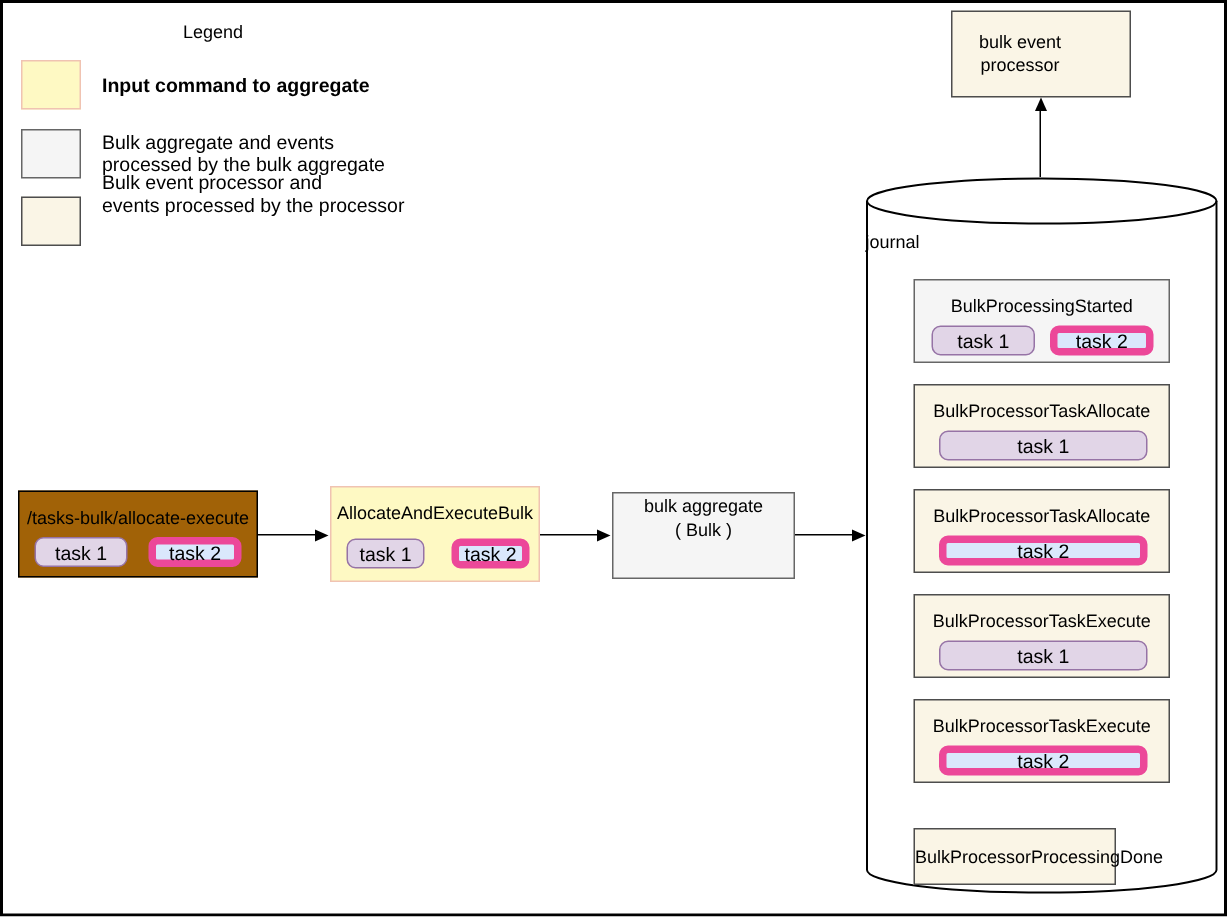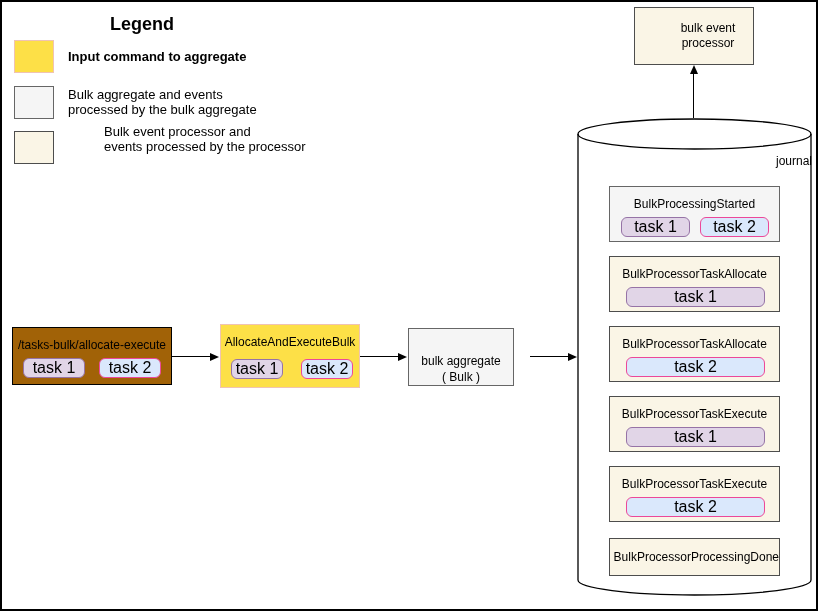--- a/index.html
+++ b/index.html
@@ -1,30 +1,30 @@
 <!DOCTYPE html>
 <html><head>
 <meta charset="utf-8">
 <style>
   html, body { margin:0; padding:0; background:#ffffff; font-family:"Liberation Sans","DejaVu Sans",sans-serif; }
   .canvas { position:relative; width:818px; height:611px; background:#ffffff; border:2px solid #000000; box-sizing:border-box; overflow:hidden; color:#000000; }
   .abs { position:absolute; }
-  .legend-title { font-size:18px;font-weight:bold; }
+  .legend-title { font-size:12px; }
   .legend-label { font-size:13px; line-height:15px; white-space:pre-line; }
   .swatch { width:40px; height:33px; box-sizing:border-box; }
-  .fill-pink  { background:#fde047; border:1px solid #F0C3B2; }
+  .fill-pink  { background:#fef9c3; border:1px solid #F0C3B2; }
   .fill-gray  { background:#F5F5F5; border:1px solid #666666; }
   .fill-cream { background:#FAF5E6; border:1px solid #4D4D4D; }
   .fill-white { background:#a16207; border:1px solid #000000; }
   .box { position:absolute; box-sizing:border-box; font-size:12px; text-align:center; }
   .box-title { margin-top:10px; white-space:nowrap; }
-  .chip { position:absolute; height:20px; box-sizing:border-box; border-radius:6px; display:flex; align-items:center; justify-content:center; font-size:16px; }
+  .chip { position:absolute; height:20px; box-sizing:border-box; border-radius:6px; display:flex; align-items:center; justify-content:center; font-size:13px; }
   .chip-purple { background:#E1D5E7; border:1px solid #9673A6; }
-  .chip-blue   { background:#DAE8FC; border:1px solid #ec4899; }
-  .center-v { display:flex; align-items:center; justify-content:flex-end; }
+  .chip-blue   { background:#DAE8FC; border:5px solid #ec4899; }
+  .center-v { display:flex; align-items:center; justify-content:flex-start; }
   .col { flex-direction:column; }
   .arrow-right { position:absolute; height:0; border-top:1px solid #000000; }
   .arrow-right::after { content:""; position:absolute; right:-9px; top:-4px; width:0; height:0;
     border-left:9px solid #000000; border-top:4px solid transparent; border-bottom:4px solid transparent; }
   .arrow-up { position:absolute; width:0; border-left:1px solid #000000; }
   .arrow-up::before { content:""; position:absolute; top:-9px; left:-4px; width:0; height:0;
     border-bottom:9px solid #000000; border-left:4px solid transparent; border-right:4px solid transparent; }
 </style>
 </head>
 <body>
@@ -35,21 +35,21 @@
     <div class="abs legend-title" style="left:100px; top:12px; width:80px; text-align:center;">Legend</div>
 
     <div class="abs swatch fill-pink" style="left:12px; top:38px;"></div>
     <div class="abs legend-label" style="left:66px; top:47px;font-weight:bold;">Input command to aggregate</div>
 
     <div class="abs swatch fill-gray" style="left:12px; top:84px;"></div>
     <div class="abs legend-label" style="left:66px; top:85px;">Bulk aggregate and events
 processed by the bulk aggregate</div>
 
     <div class="abs swatch fill-cream" style="left:12px; top:129px;"></div>
-    <div class="abs legend-label" style="left:66px; top:122px;margin-left:36px;">Bulk event processor and
+    <div class="abs legend-label" style="left:66px; top:112px;">Bulk event processor and
 events processed by the processor</div>
   </div>
 
   <div class="box fill-cream center-v" style="left:632px; top:5px; width:120px; height:58px;">
     <div style="width:90px; line-height:15px;">bulk event processor</div>
   </div>
 
   <div class="arrow-up" style="left:691px; top:72px; height:44px;"></div>
 
   <div class="box fill-white" style="left:10px; top:325px; width:160px; height:58px;">
@@ -61,33 +61,33 @@
   <div class="arrow-right" style="left:170px; top:354px; width:38px;"></div>
 
   <div class="box fill-pink" style="left:218px; top:322px; width:140px; height:64px;">
     <div class="box-title">AllocateAndExecuteBulk</div>
     <div class="chip chip-purple" style="left:10px; top:34px; width:52px;">task 1</div>
     <div class="chip chip-blue" style="left:80px; top:34px; width:52px;">task 2</div>
   </div>
 
   <div class="arrow-right" style="left:358px; top:354px; width:38px;"></div>
 
-  <div class="box fill-gray center-v col" style="left:406px; top:326px; width:106px; height:58px; line-height:16px;">
+  <div class="box fill-gray center-v col" style="left:406px; top:326px; width:122px; height:58px; line-height:16px;">
     <div>bulk aggregate</div>
     <div>( Bulk )</div>
   </div>
 
   <div class="arrow-right" style="left:528px; top:354px; width:38px;"></div>
 
   <div class="abs" style="left:575px; top:115px; width:235px; height:480px;">
     <svg class="abs" style="left:0; top:0;" width="235" height="480" viewBox="0 0 235 480">
       <path d="M1,17 A116.5,15 0 0 1 234,17 L234,463 A116.5,15 0 0 1 1,463 Z" fill="#ffffff" stroke="#000000" stroke-width="1.3"></path>
       <path d="M1,17 A116.5,15 0 0 0 234,17" fill="none" stroke="#000000" stroke-width="1.3"></path>
     </svg>
-    <div class="abs" style="left:0; top:37px; width:235px; text-align:right; font-size:12px;">journal</div>
+    <div class="abs" style="left:0; top:37px; width:235px; text-align:left; font-size:12px;">journal</div>
 
     <div class="box fill-gray" style="left:32px; top:69px; width:171px; height:56px;">
       <div class="box-title">BulkProcessingStarted</div>
       <div class="chip chip-purple" style="left:11px; top:30px; width:69px;">task 1</div>
       <div class="chip chip-blue" style="left:90px; top:30px; width:69px;">task 2</div>
     </div>
 
     <div class="box fill-cream" style="left:32px; top:139px; width:171px; height:56px;">
       <div class="box-title">BulkProcessorTaskAllocate</div>
       <div class="chip chip-purple" style="left:16px; top:30px; width:139px;">task 1</div>
@@ -101,18 +101,18 @@
     <div class="box fill-cream" style="left:32px; top:279px; width:171px; height:56px;">
       <div class="box-title">BulkProcessorTaskExecute</div>
       <div class="chip chip-purple" style="left:16px; top:30px; width:139px;">task 1</div>
     </div>
 
     <div class="box fill-cream" style="left:32px; top:349px; width:171px; height:56px;">
       <div class="box-title">BulkProcessorTaskExecute</div>
       <div class="chip chip-blue" style="left:16px; top:30px; width:139px;">task 2</div>
     </div>
 
-    <div class="box fill-cream center-v" style="left:32px; top:421px; width:171px; height:38px;">
+    <div class="box fill-cream center-v" style="left:32px; top:435px; width:135px; height:38px;">
       <div style="white-space:nowrap;">BulkProcessorProcessingDone</div>
     </div>
   </div>
 
 </div>
 
 </body></html>

